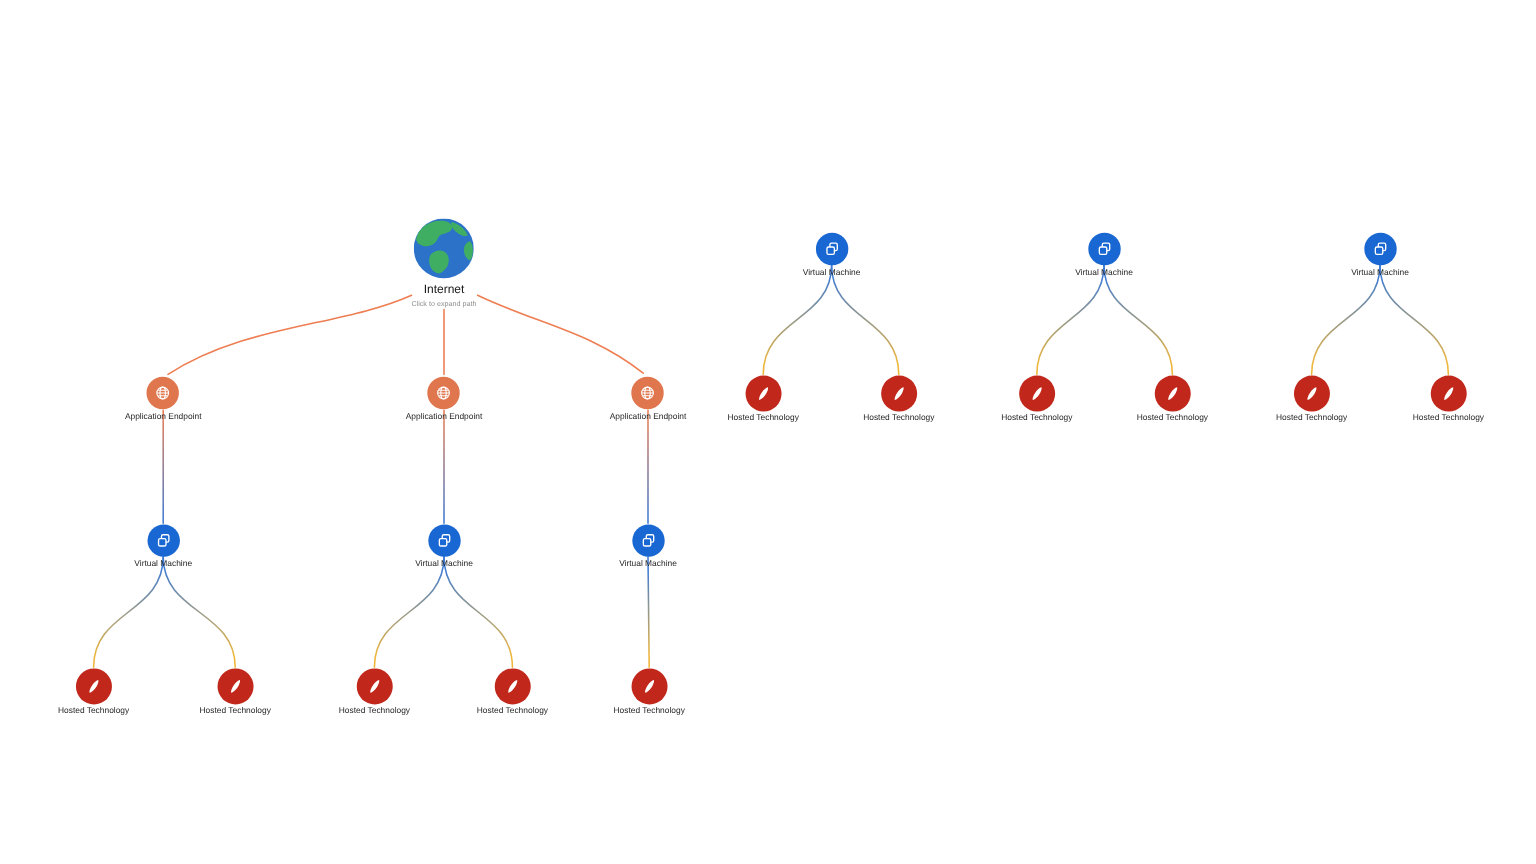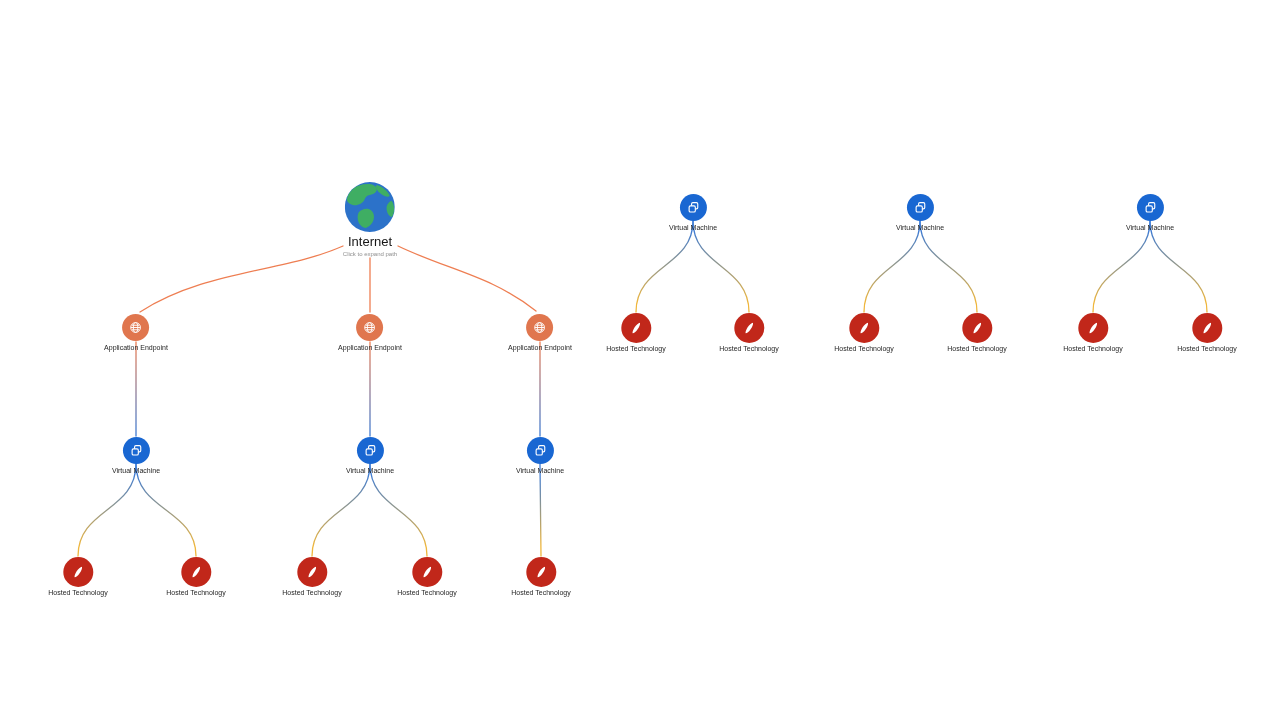--- a/index.html
+++ b/index.html
@@ -34,21 +34,21 @@
   .c-internet{width:50px;height:50px;}
   .c-ae{background:var(--application-endpoint);}
   .c-vm{background:var(--virtual-machine);}
   .c-red{background:var(--hosted-technology);}
   .vm-front{fill:var(--virtual-machine);}
   .nlabel{
     margin-top:3px;font-size:7px;line-height:8px;color:var(--label-text);
     white-space:nowrap;text-align:center;
   }
   .nlabel-ht{margin-top:2px;}
-  .root-label{margin-top:2px;font-size:13px;line-height:15px;color:#161616;white-space:nowrap;}
+  .root-label{margin-top:2px;font-size:10px;line-height:15px;color:#161616;white-space:nowrap;}
   .root-hint{margin-top:2px;font-size:6px;line-height:7px;color:var(--hint-text);white-space:nowrap;}
 </style>
 </head>
 <body>
 
 <svg id="edges" width="1280" height="720" viewBox="0 0 1280 720">
   <defs>
     <linearGradient id="grad-ov" gradientUnits="userSpaceOnUse" x1="0" y1="342" x2="0" y2="436">
       <stop offset="0" class="s-orange"></stop>
         <stop offset="1" class="s-blue"></stop>

